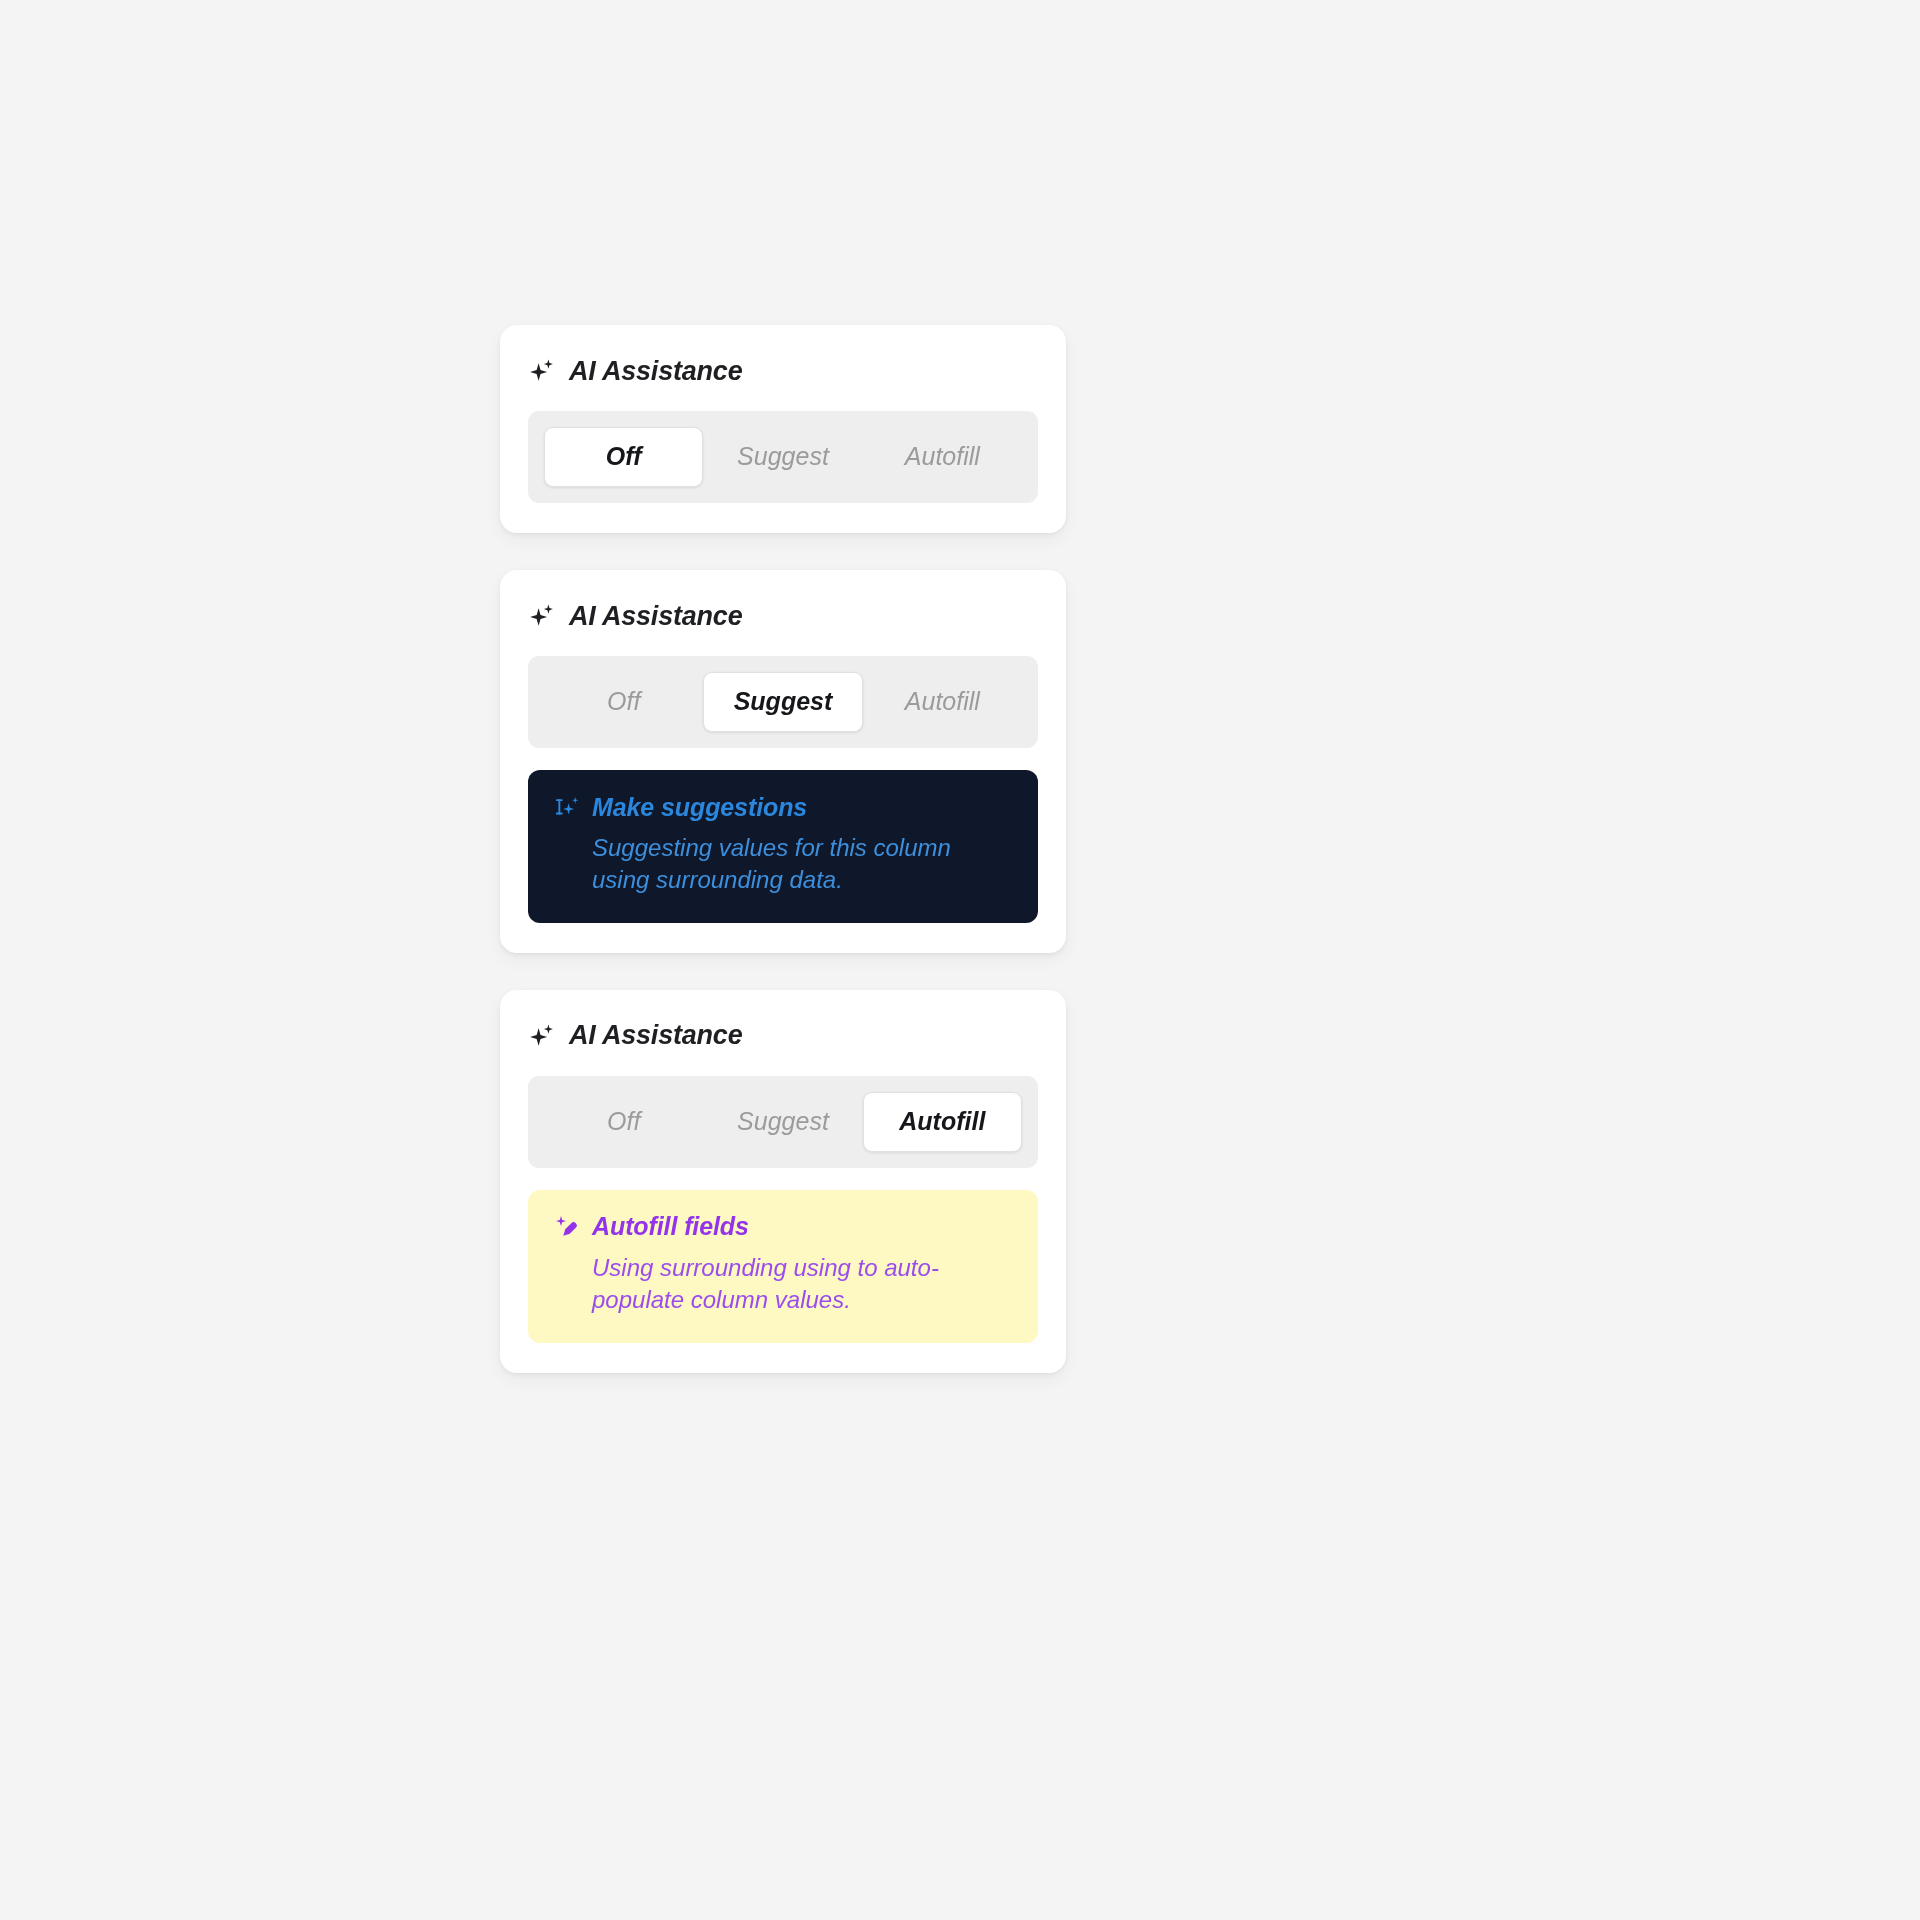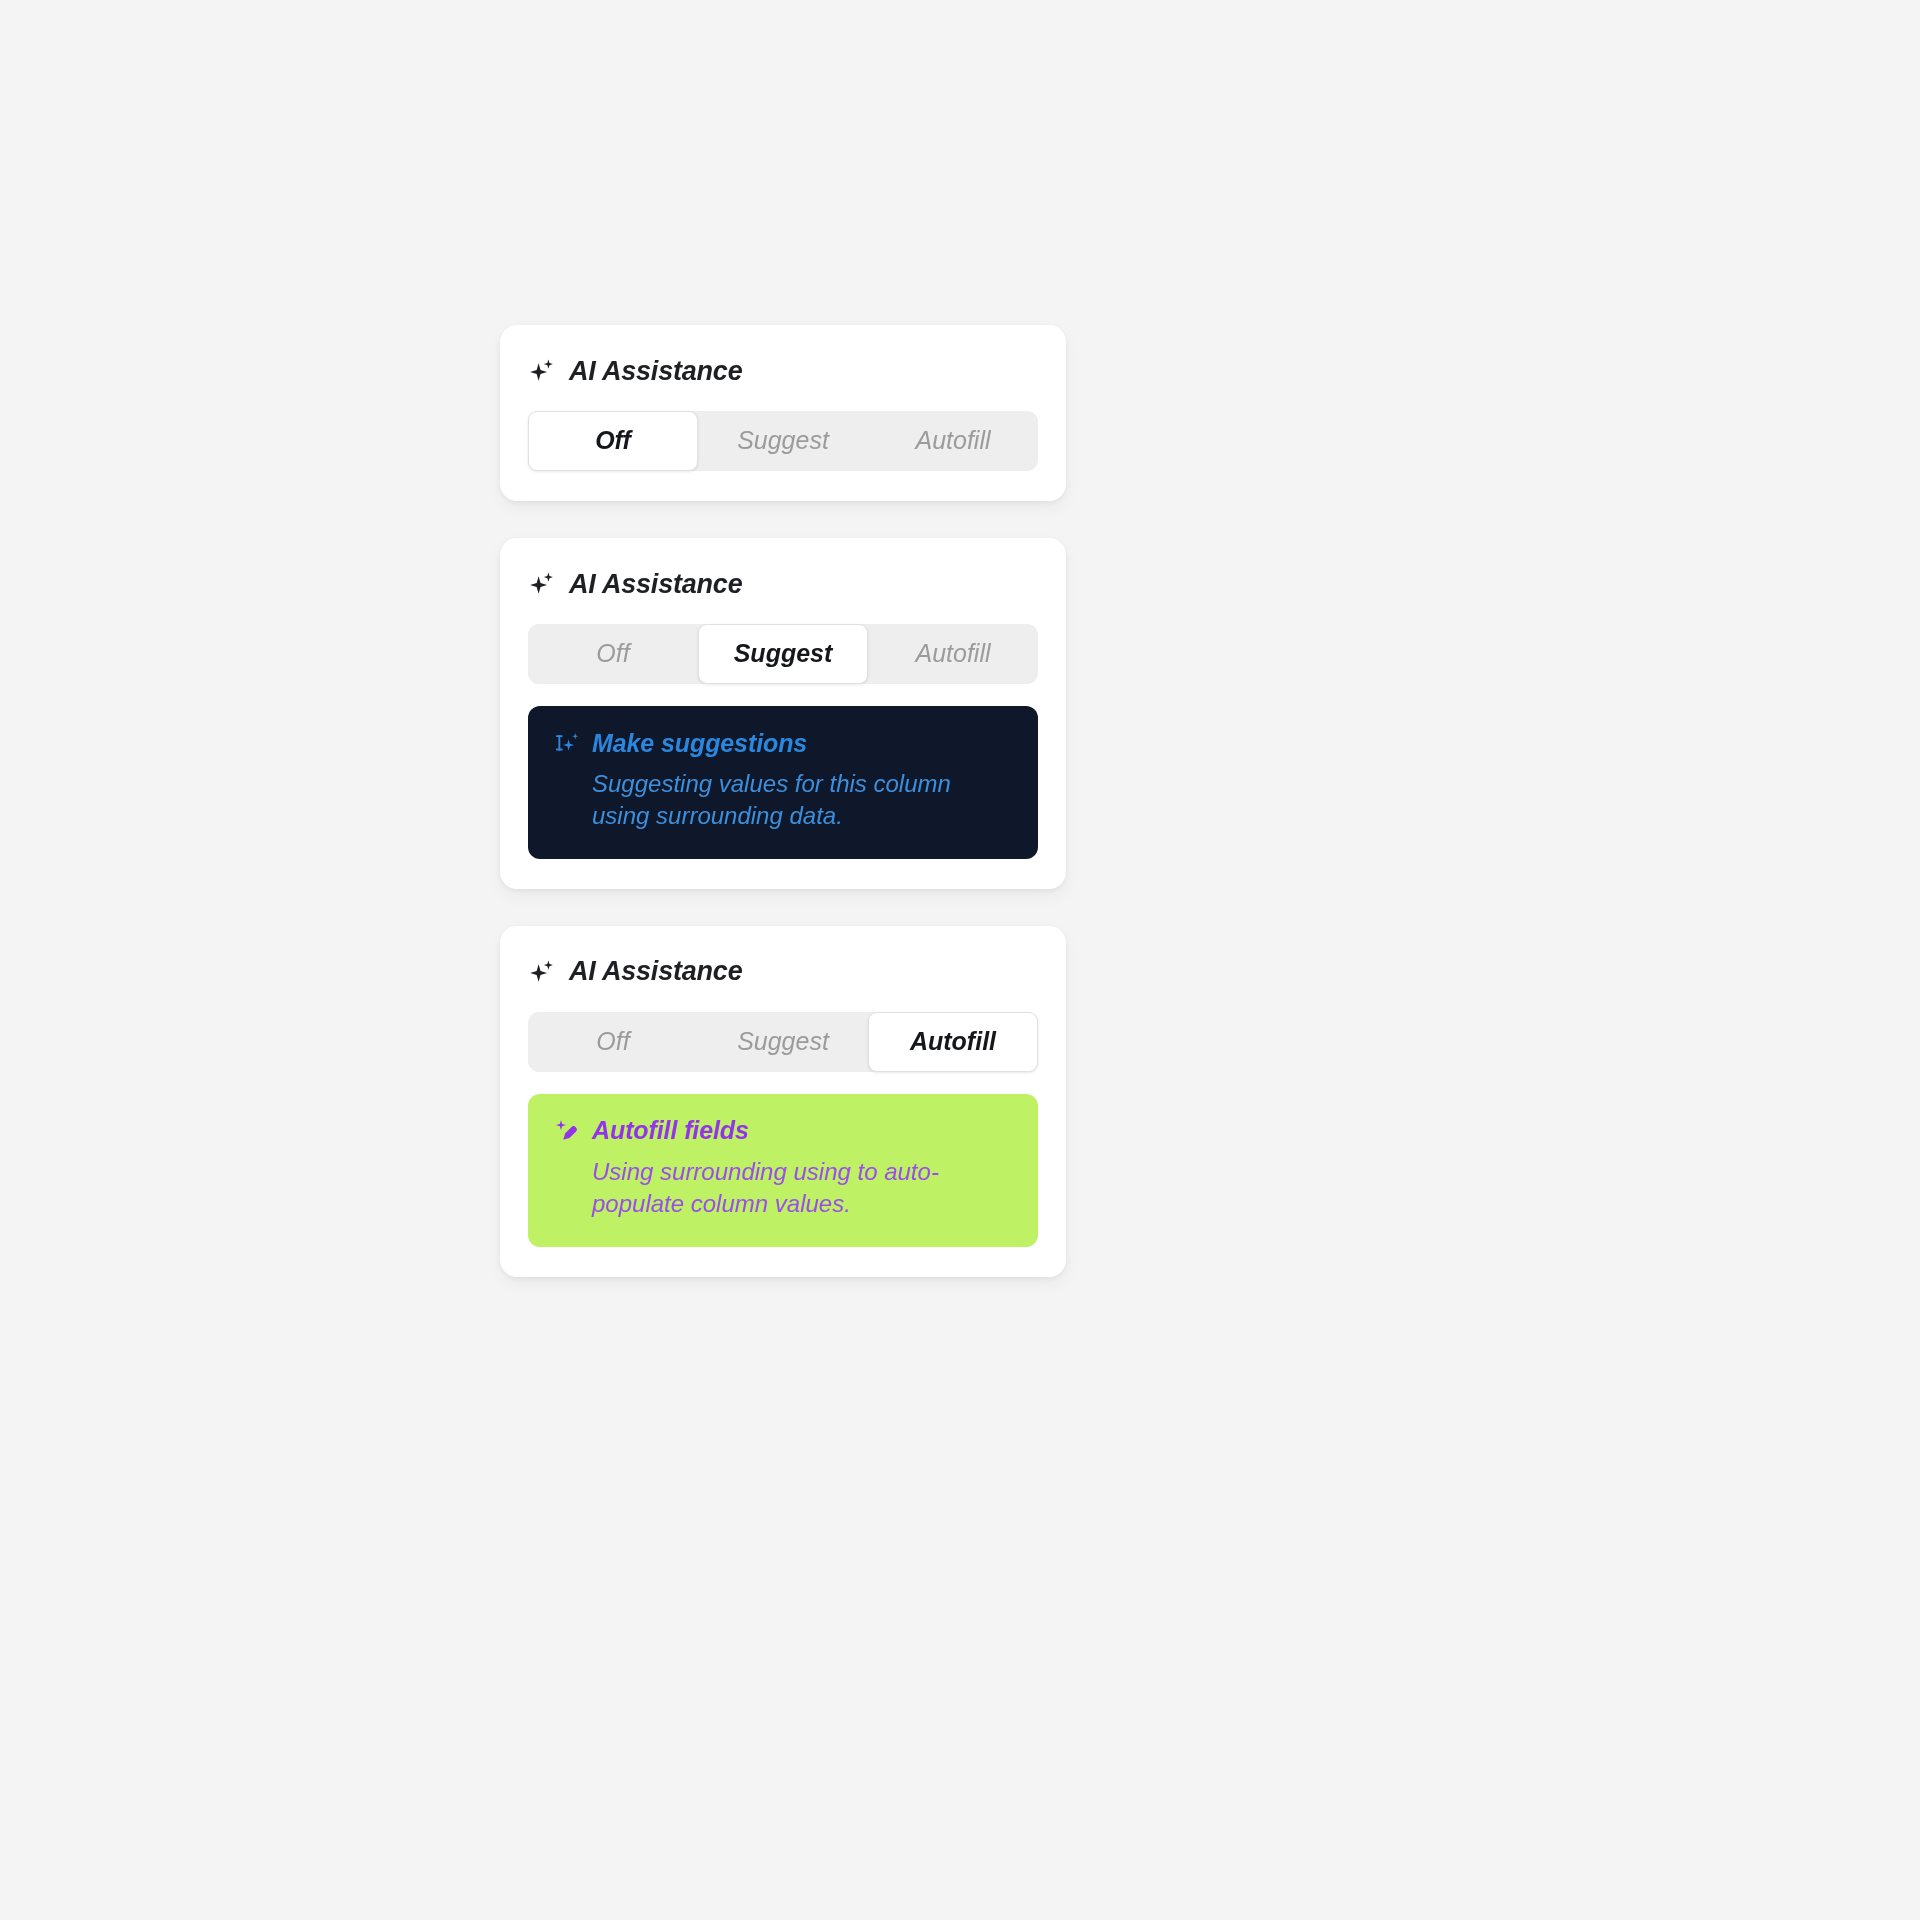--- a/index.html
+++ b/index.html
@@ -62,21 +62,21 @@
     color: #1f2023;
     letter-spacing: -0.2px;
     line-height: 1;
   }
 
   
   .segmented {
     display: flex;
     background: #efeeee;
     border-radius: 11px;
-    padding: 0;
+    padding: 16px;
     box-sizing: border-box;
     width: 100%;
   }
   .segment {
     flex: 1 1 0;
     text-align: center;
     font-size: 25px;
     line-height: 1;
     padding: 16px 0 17px 0;
     border-radius: 9px;
@@ -96,21 +96,21 @@
   }
 
   
   .info-panel {
     margin-top: 22px;
     border-radius: 12px;
     padding: 24px 26px 27px 26px;
     box-sizing: border-box;
   }
   .info-panel.blue { background: #0f172a; }
-  .info-panel.purple { background: #bef264; }
+  .info-panel.purple { background: #fef9c3; }
 
   .info-head {
     display: flex;
     align-items: center;
     gap: 12px;
   }
   .info-head .info-icon {
     width: 26px;
     height: 26px;
     flex: 0 0 26px;

